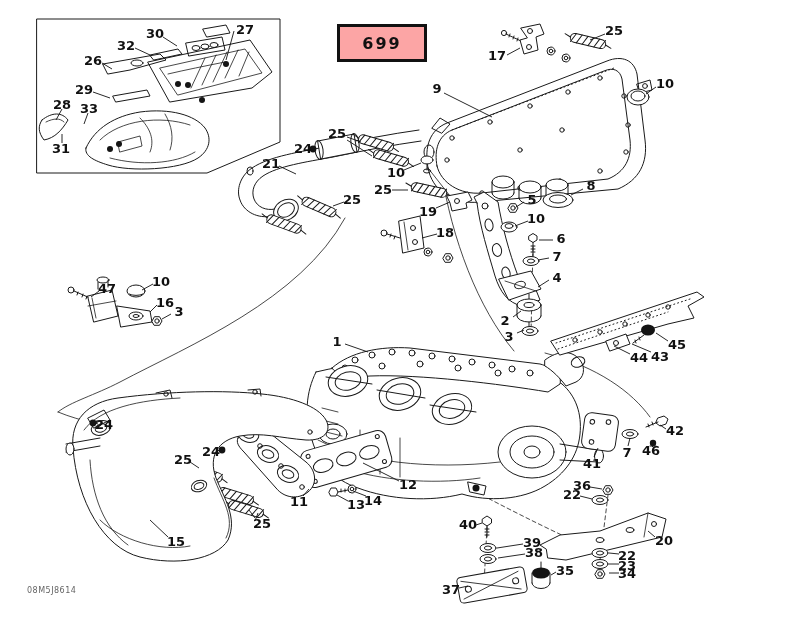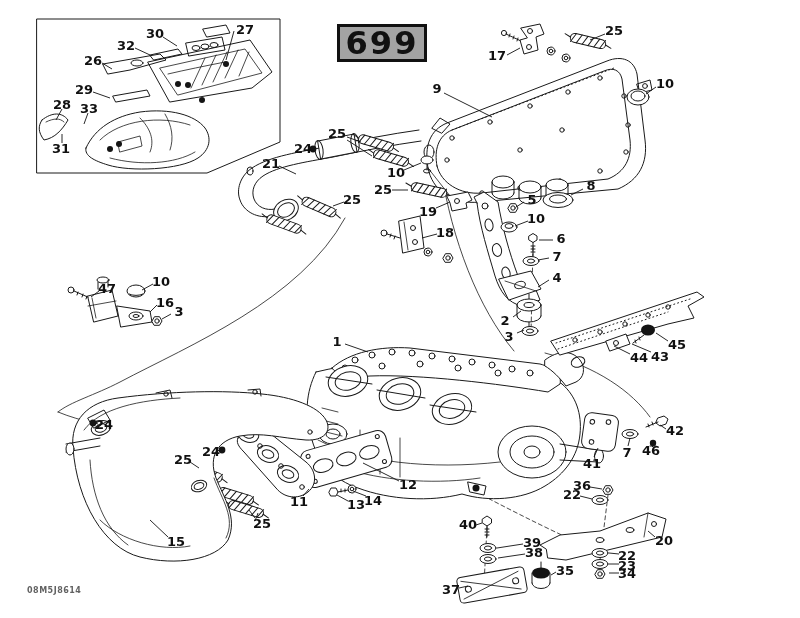--- a/index.html
+++ b/index.html
@@ -1,22 +1,22 @@
 <!DOCTYPE html>
 <html><head>
 <meta charset="utf-8">
 <style>
   html,body{margin:0;padding:0;background:#fff;}
   #page{position:relative;width:800px;height:618px;background:#fff;overflow:hidden;
         font-family:"DejaVu Sans",sans-serif;}
   #art-svg{position:absolute;left:0;top:0;}
   .badge{position:absolute;left:337px;top:24px;width:84px;height:32px;border:3px solid #111;
-         background:#a3a3a3;display:flex;align-items:center;justify-content:center;
-         font-weight:700;font-size:32px;letter-spacing:2px;color:#111;}
-  .footer-code{position:absolute;left:27px;top:586px;font-size:8px;font-weight:700;
+         background:#fca5a5;display:flex;align-items:center;justify-content:center;
+         font-weight:700;font-size:16px;letter-spacing:2px;color:#111;}
+  .footer-code{position:absolute;left:27px;top:586px;font-size:8px;font-weight:400;
          color:#3a3a3a;letter-spacing:.5px;opacity:.8;}
   .callout{font:700 13px "DejaVu Sans",sans-serif;fill:#111;text-anchor:middle;dominant-baseline:central;}
   .leader{stroke:#111;stroke-width:.9;fill:none;}
   .ln{stroke:#1a1a1a;fill:none;stroke-width:1;stroke-linecap:round;stroke-linejoin:round;}
   .fw{fill:#fff;}
   .thin{stroke-width:.8;}
   .dash{stroke-dasharray:4,3;stroke-width:.8;}
   .dots{stroke-dasharray:1,3;stroke-width:1;}
   .blk{fill:#141414;stroke:none;}
 </style>

